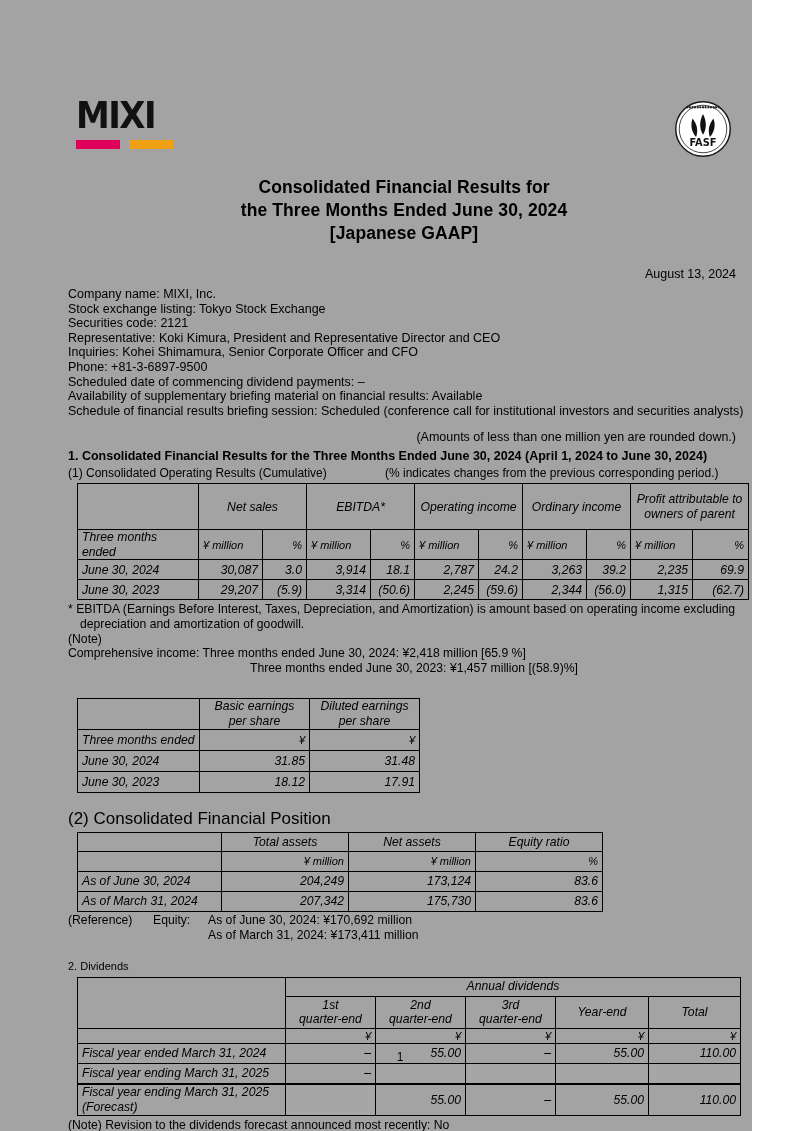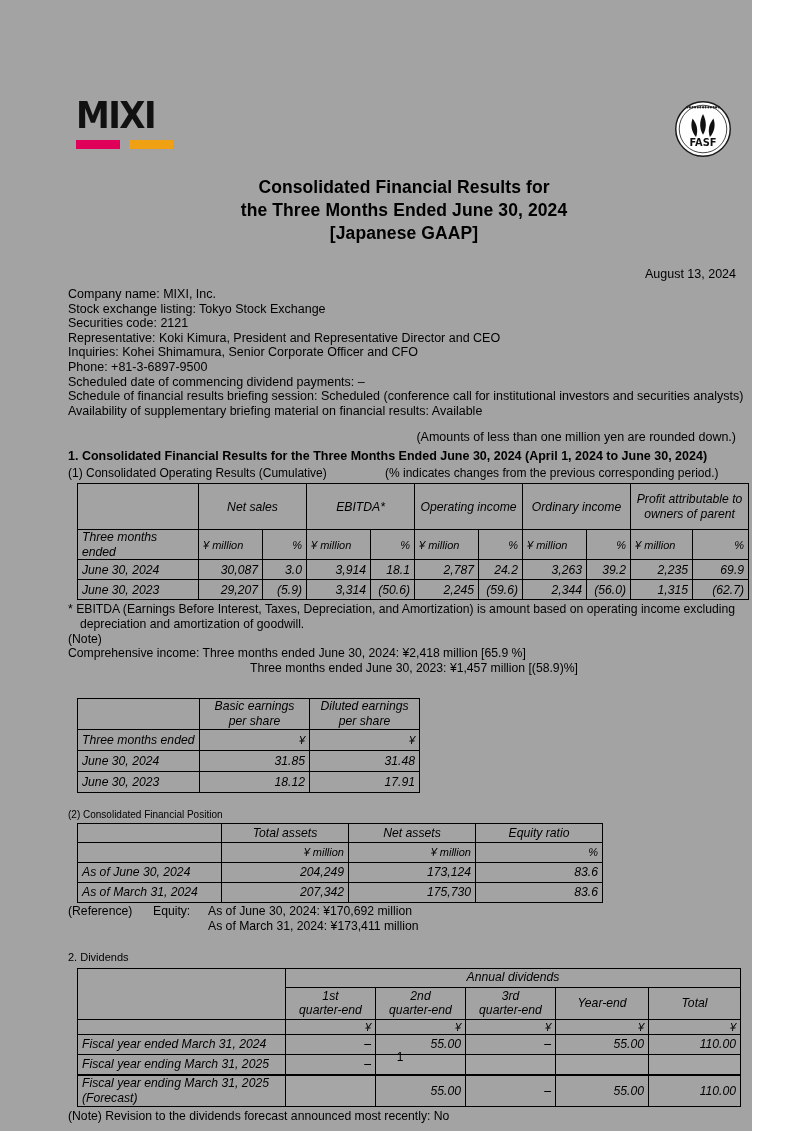--- a/index.html
+++ b/index.html
@@ -160,21 +160,21 @@
 
   
   .t2wrap { margin-top: 22px; margin-left: 9px; }
   table.t2 { width: 342px; }
   table.t2 .c-label { width: 122px; }
   table.t2 .c-col { width: 110px; }
   table.t2 .hdr { height: 31px; }
   table.t2 .r { height: 21px; }
 
   
-  .sub2 { font-size: 10px; margin-top: 16px; }
+  .sub2 { font-size: 17px; margin-top: 16px; }
   .t3wrap { margin-top: 3px; margin-left: 9px; }
   table.t3 { width: 524px; }
   table.t3 .c-label { width: 144px; }
   table.t3 .c-col { width: 127px; }
   table.t3 .hdr { height: 19px; }
   table.t3 .r { height: 20px; }
   .ref-row { display: flex; font-size: 12.2px; line-height: 14.8px; margin-top: 1px; }
   .ref-row .lbl { width: 85px; flex: none; }
   .ref-row .lbl2 { width: 55px; flex: none; }
   .ref-sub { padding-left: 140px; font-size: 12.2px; line-height: 14.8px; }
@@ -243,22 +243,22 @@
     <div class="doc-date">August 13, 2024</div>
 
     <div class="company-block">
       <div>Company name: MIXI, Inc.</div>
       <div>Stock exchange listing: Tokyo Stock Exchange</div>
       <div>Securities code: 2121</div>
       <div>Representative: Koki Kimura, President and Representative Director and CEO</div>
       <div>Inquiries: Kohei Shimamura, Senior Corporate Officer and CFO</div>
       <div>Phone: +81-3-6897-9500</div>
       <div>Scheduled date of commencing dividend payments: –</div>
+      <div>Availability of supplementary briefing material on financial results: Available</div>
       <div>Schedule of financial results briefing session: Scheduled (conference call for institutional investors and securities analysts)</div>
-      <div>Availability of supplementary briefing material on financial results: Available</div>
     </div>
 
     <div class="rounding-note">(Amounts of less than one million yen are rounded down.)</div>
 
     <div class="section-heading">1. Consolidated Financial Results for the Three Months Ended June 30, 2024 (April 1, 2024 to June 30, 2024)</div>
 
     <div class="subsection-line">
       <span>(1) Consolidated Operating Results (Cumulative)</span>
       <span class="right-note">(% indicates changes from the previous corresponding period.)</span>
     </div>

